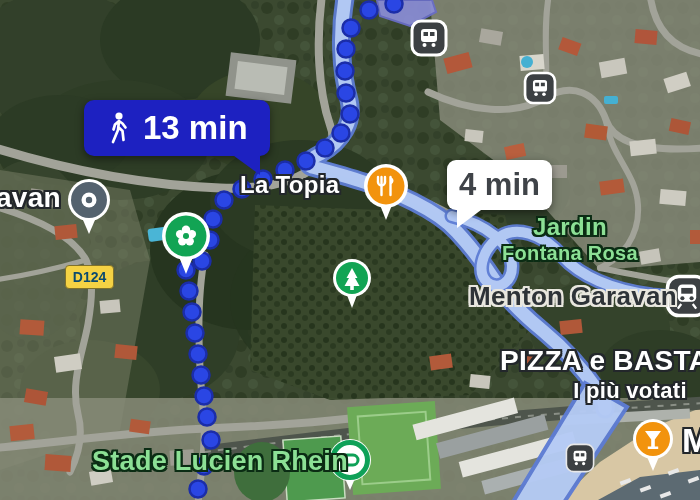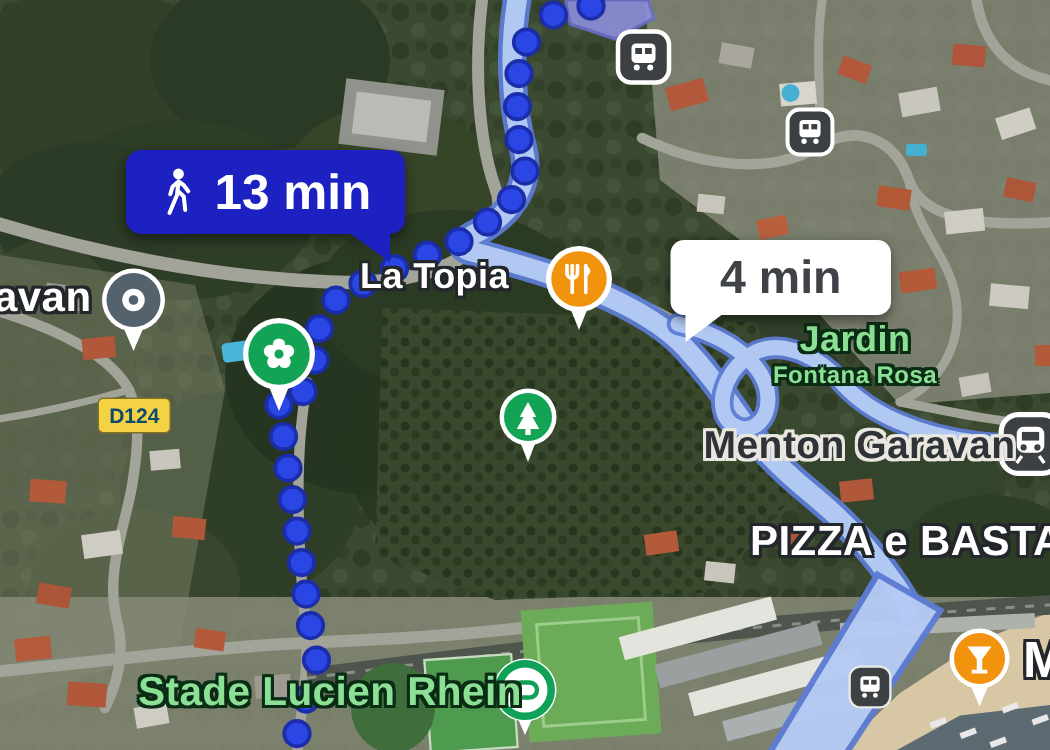--- a/index.html
+++ b/index.html
@@ -22,21 +22,21 @@
   .center{text-align:center;}
 
   
   .bubble{position:absolute;display:flex;align-items:center;z-index:8;
           border-radius:10px;box-shadow:0 3px 8px rgba(0,0,0,.45);}
   .bubble-blue{background:var(--bubble_blue);color:#fff;left:84px;top:100px;
                height:56px;padding:0 22px;gap:13px;font-size:33px;font-weight:700;}
   .bubble-blue::after{content:"";position:absolute;right:10px;bottom:-19px;width:0;height:0;
                border-top:22px solid var(--bubble_blue);border-left:30px solid transparent;}
   .bubble-white{background:#fff;color:#3f4348;left:447px;top:160px;height:50px;
-               padding:0 33px;font-size:31px;font-weight:700;border-radius:9px;}
+               padding:0 12px;font-size:31px;font-weight:700;border-radius:9px;}
   .bubble-white::after{content:"";position:absolute;left:10px;bottom:-18px;width:0;height:0;
                border-top:21px solid #fff;border-right:28px solid transparent;}
 
   
   .road-badge{position:absolute;left:65px;top:265px;width:47px;height:22px;z-index:5;
       background:var(--badge_yellow);border:1.5px solid #80712a;border-radius:4px;
       color:#0c4a6e;font-size:14px;font-weight:700;display:flex;align-items:center;justify-content:center;}
 
   .wdot{fill:var(--walk_dot_blue);stroke:var(--walk_dot_edge);stroke-width:2.5px;}
   .route-casing{fill:none;stroke:var(--route_casing);stroke-linecap:round;opacity:.95;}
@@ -311,25 +311,26 @@
       <line x1="-5" y1="7" x2="-8" y2="11" stroke="#fff" stroke-width="2"></line>
       <line x1="5" y1="7" x2="8" y2="11" stroke="#fff" stroke-width="2"></line>
     </g>
   </svg>
 
   <div class="maplabel halo-dark" style="left:-4px;top:182px;font-size:28px;">avan</div>
 
   <div class="maplabel halo-green center" style="left:490px;top:213px;width:160px;font-size:24px;">Jardin</div>
 
   <div class="maplabel halo-dark" style="left:240px;top:171px;width:120px;font-size:24px;">La Topia</div>
-  <div class="maplabel halo-green center" style="left:470px;top:242px;width:200px;font-size:16px;">Fontana Rosa</div>
+  <div class="maplabel halo-green center" style="left:470px;top:242px;width:200px;font-size:20px;">Fontana Rosa</div>
 
   <div class="maplabel halo-light center" style="left:463px;top:281px;width:220px;font-size:26px;">Menton Garavan</div>
 
   <div class="maplabel halo-dark center" style="left:500px;top:345px;width:185px;font-size:28px;text-align:right;">PIZZA e BASTA</div>
+  <div class="maplabel halo-dark center" style="left:560px;top:378px;width:140px;font-size:22px;">I più votati</div>
 
   <div class="maplabel halo-green center" style="left:92px;top:446px;width:201px;font-size:27px;">Stade Lucien Rhein</div>
 
   <div class="maplabel halo-dark" style="left:682px;top:421px;font-size:34px;">M</div>
 
   <div class="road-badge">D124</div>
 
   <div class="bubble bubble-blue">
     <span style="display:flex;">
       <svg width="24" height="34" viewBox="0 0 24 34">

